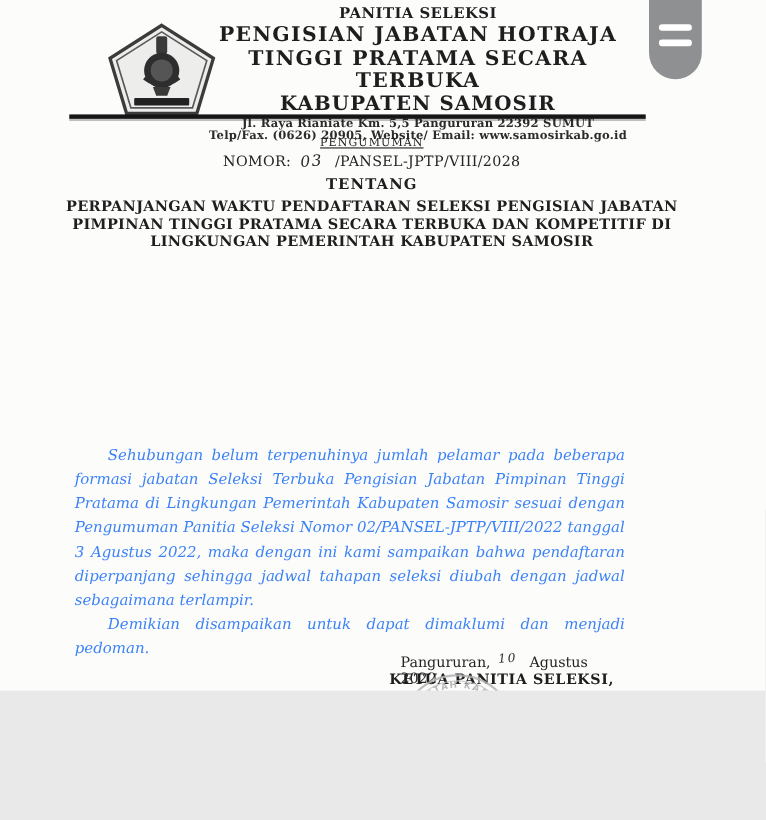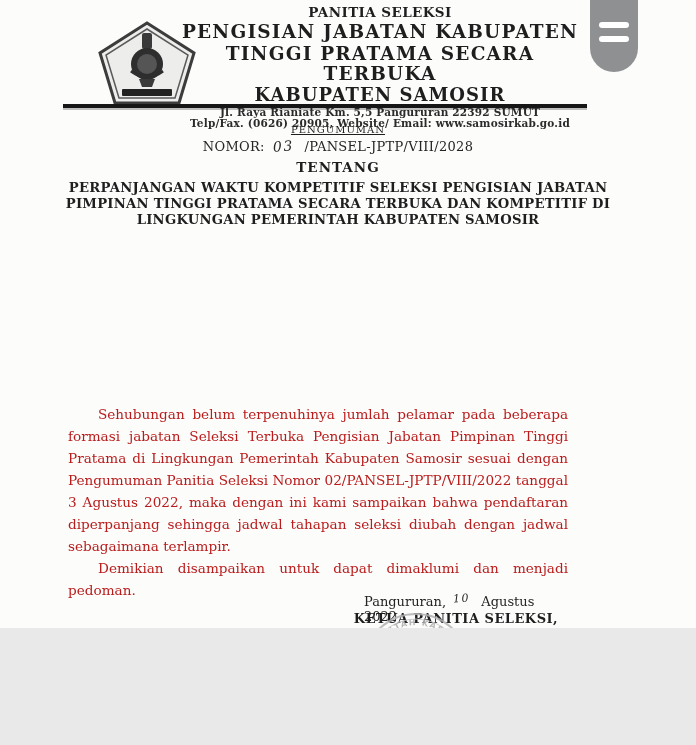--- a/index.html
+++ b/index.html
@@ -50,21 +50,21 @@
     transform:rotate(-4deg); color:#2a2a2a;
   }
   .hand-03 { font-size:14px; margin:0 6px 0 4px; }
   .hand-10 { font-size:11px; vertical-align:4px; margin:0 7px 0 3px; }
   .ann-tentang { font-size:13.5px; font-weight:700; letter-spacing:1px; margin-bottom:5px;text-align:center; }
   .ann-subject { font-size:13.2px; font-weight:700; line-height:16px; letter-spacing:.25px; }
 
   
   .body-text {
     position:absolute; left:68px; top:403px; width:500px;
-    font-size:13.6px; line-height:22px; text-align:justify; color:#b91c1c;
+    font-size:13.6px; line-height:22px; text-align:justify; color:#3b82f6;font-style:italic;
   }
   .body-text p { text-indent:30px; }
 
   
   .sig-date {
     position:absolute; left:364px; top:592px; width:200px;
     font-size:13px; color:#242424;
   }
   .sig-title {
     position:absolute; left:346px; top:611px; width:220px; text-align:center;
@@ -93,41 +93,41 @@
     <rect x="46" y="12" width="10" height="16" fill="#3a3a3a" rx="2"></rect>
     <circle cx="51" cy="43" r="16" fill="#2e2e2e"></circle>
     <circle cx="51" cy="43" r="10" fill="#555"></circle>
     <path d="M 35,50 Q 51,62 67,50" fill="none" stroke="#2e2e2e" stroke-width="3"></path>
     <path d="M 43,58 L 59,58 L 56,66 L 46,66 Z" fill="#3a3a3a"></path>
     <rect x="26" y="68" width="50" height="7" fill="#222" rx="1"></rect>
   </svg>
 
   <div class="lh-text">
     <div class="lh-org1">PANITIA SELEKSI</div>
-    <div class="lh-org2">PENGISIAN JABATAN KABUPATEN</div>
+    <div class="lh-org2">PENGISIAN JABATAN HOTRAJA</div>
     <div class="lh-org3">TINGGI PRATAMA SECARA TERBUKA</div>
     <div class="lh-org4">KABUPATEN SAMOSIR</div>
     <div class="lh-addr">Jl. Raya Rianiate Km. 5,5 Pangururan 22392 SUMUT</div>
     <div class="lh-tel">Telp/Fax. (0626) 20905, Website/ Email: www.samosirkab.go.id</div>
   </div>
 
   <div class="rule"></div>
 
   <div class="ann">
     <div>
       <span class="ann-heading">PENGUMUMAN</span>
     </div>
     <div class="ann-nomor">
       <span>NOMOR:</span>
       <span class="hand hand-03">03</span>
       <span>/PANSEL-JPTP/VIII/2028</span>
     </div>
     <div class="ann-tentang">TENTANG</div>
     <div class="ann-subject">
-      <div>PERPANJANGAN WAKTU KOMPETITIF SELEKSI PENGISIAN JABATAN</div>
+      <div>PERPANJANGAN WAKTU PENDAFTARAN SELEKSI PENGISIAN JABATAN</div>
       <div>PIMPINAN TINGGI PRATAMA SECARA TERBUKA DAN KOMPETITIF DI</div>
       <div>LINGKUNGAN PEMERINTAH KABUPATEN SAMOSIR</div>
     </div>
   </div>
 
   <div class="body-text">
     <p>Sehubungan belum terpenuhinya jumlah pelamar pada beberapa formasi jabatan Seleksi Terbuka Pengisian Jabatan Pimpinan Tinggi Pratama di Lingkungan Pemerintah Kabupaten Samosir sesuai dengan Pengumuman Panitia Seleksi Nomor 02/PANSEL-JPTP/VIII/2022 tanggal 3 Agustus 2022, maka dengan ini kami sampaikan bahwa pendaftaran diperpanjang sehingga jadwal tahapan seleksi diubah dengan jadwal sebagaimana terlampir.</p>
     <p>Demikian disampaikan untuk dapat dimaklumi dan menjadi pedoman.</p>
   </div>
 

